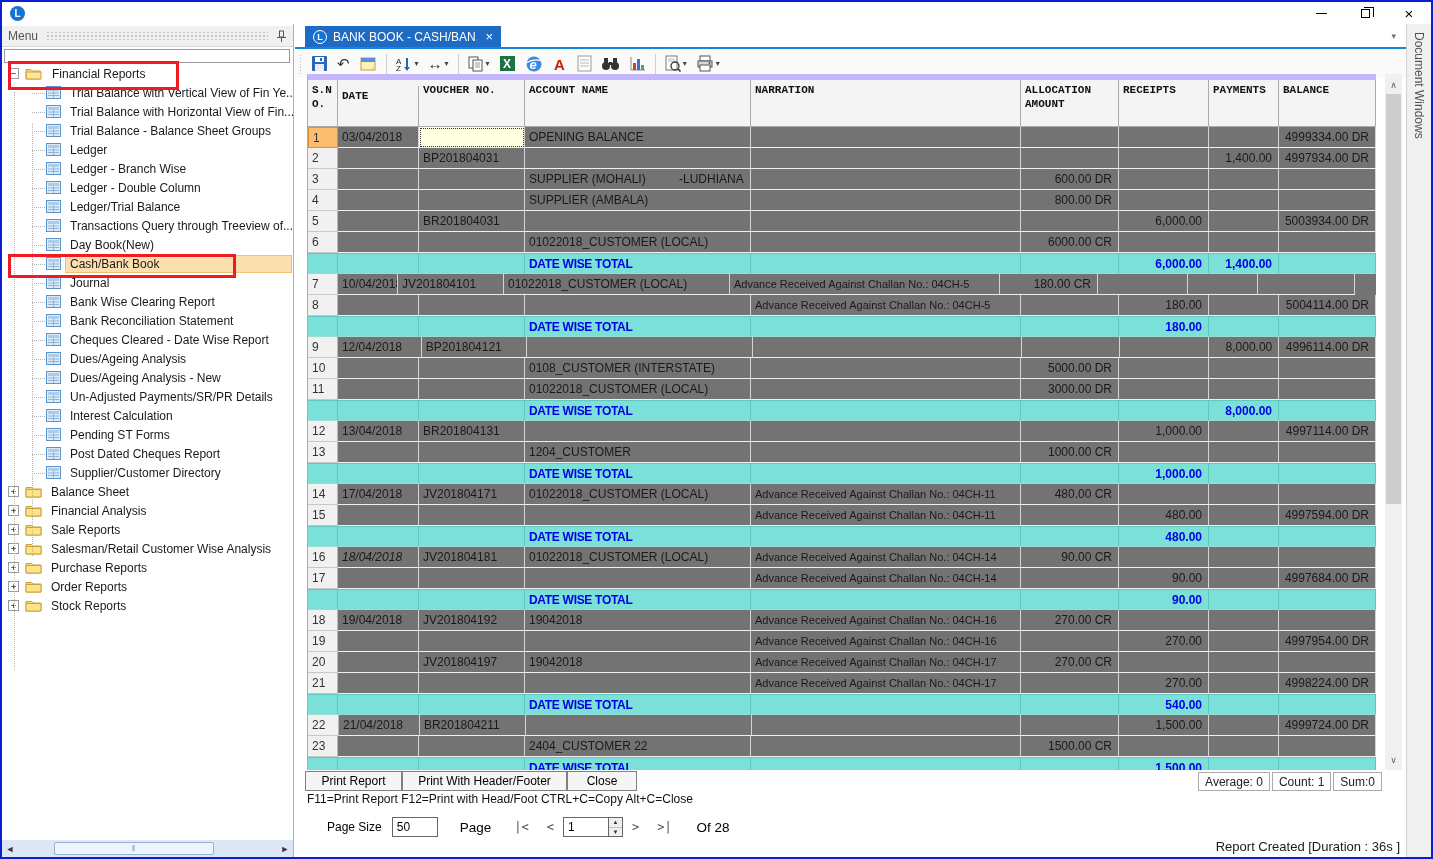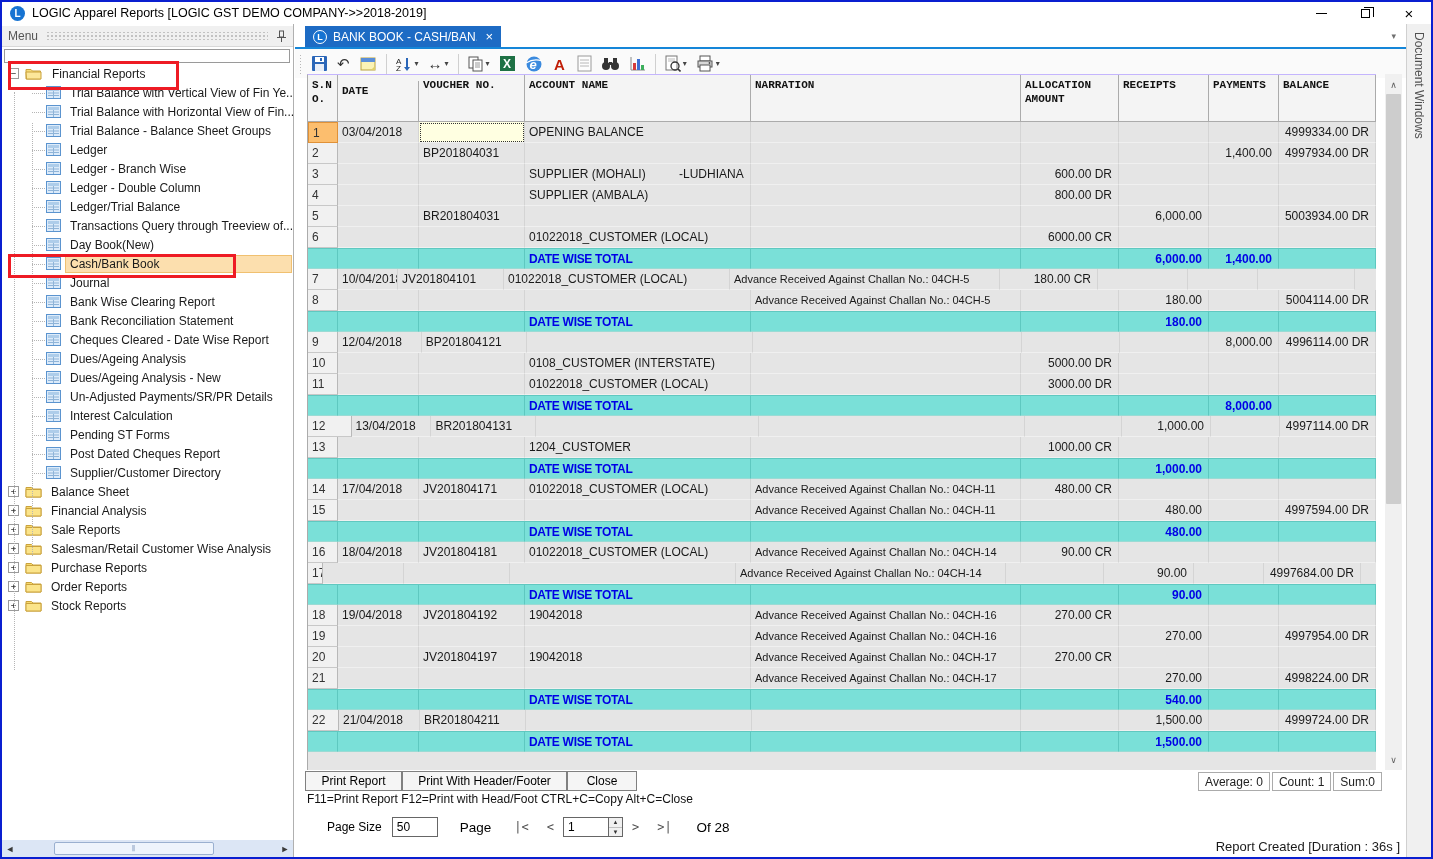--- a/index.html
+++ b/index.html
@@ -56,21 +56,21 @@
   .tab-chevron{position:absolute;right:14px;top:5px;font-size:9px;color:#707070;}
   .blue-line{position:absolute;left:0;top:23px;width:100%;height:2px;background:#1586d8;}
   .toolbar{position:absolute;left:0;top:25px;width:100%;height:29px;background:#fafafa;display:flex;align-items:center;padding-left:4px;}
   .grip{width:3px;height:20px;margin-right:5px;background-image:radial-gradient(#b8b8b8 1px,transparent 1px);background-size:3px 3px;}
   .tbtn{height:24px;display:flex;align-items:center;justify-content:center;padding:0 4px;margin-right:1px;}
   .tbtn .caret{font-size:8px;color:#444;margin-left:2px;}
   .tsep{width:1px;height:20px;background:#d0d0d0;margin:0 4px;}
   .glyph{font-size:15px;color:#333;line-height:1;}
 
   
-  .table-wrap{position:absolute;left:12px;top:50px;width:1069px;height:696px;overflow:hidden;border-left:1px solid #ababab;border-top:1px solid #c4b5fd;background:#e5e5e5;}
+  .table-wrap{position:absolute;left:12px;top:50px;width:1069px;height:696px;overflow:hidden;border-left:1px solid #ababab;border-top:6px solid #c4b5fd;background:#737373;}
   .thead{display:flex;height:47px;background:#f4f4f4;}
   .th{border-right:1px solid #ababab;border-bottom:1px solid #ababab;padding:4px 3px 0 4px;font-family:"Liberation Mono","DejaVu Sans Mono",monospace;font-size:11px;font-weight:600;color:#111;line-height:1.25;overflow:hidden;}
   .th.brk{word-break:break-all;}
   .tr{display:flex;height:21px;}
   .td{border-right:1px solid #d4d4d4;border-bottom:1px solid #f0f0f0;font-size:12px;color:#1a1a1a;padding:0 4px;display:flex;align-items:center;overflow:hidden;white-space:pre;}
   .td.num{justify-content:flex-end;padding-right:6px;}
   .td.sno{background:#f1f1f1;border-right:1px solid #b8b8b8;border-bottom:1px solid #c8c8c8;color:#333;}
   .td.sno.sel{background:#fcbe6e;border:1px solid #e09137;}
   .td.focus{background:#ffffe1;outline:1px dotted #333;outline-offset:-2px;}
   .td.narr{font-size:11px;}
@@ -106,21 +106,20 @@
   .doc-strip{position:absolute;right:0;top:22px;width:25px;height:835px;background:#f0f0f0;border-left:1px solid #d0d0d0;}
   .doc-strip .vtext{writing-mode:vertical-rl;font-size:12px;color:#505050;margin:8px 0 0 5px;white-space:nowrap;}
 </style>
 </head>
 <body>
 
 <div class="window">
 
   <div class="titlebar">
     <div class="logo">L</div>
-    <div class="title-text">LOGIC Apparel Reports  [LOGIC GST DEMO COMPANY-&gt;&gt;2018-2019]</div>
     <div class="win-controls">
       <div class="win-btn">
           <span class="min-glyph"></span>
         </div>
       <div class="win-btn">
           <span class="max-glyph"></span>
         </div>
       <div class="win-btn">
           <span class="close-glyph">×</span>
         </div>
@@ -768,21 +767,21 @@
             <div class="td" style="width: 81px;"></div>
             <div class="td" style="width: 106px;"></div>
             <div class="td total-lbl" style="width: 226px;">DATE WISE TOTAL</div>
             <div class="td narr" style="width: 270px;"></div>
             <div class="td num" style="width: 98px;"></div>
             <div class="td num" style="width: 90px;"></div>
             <div class="td num" style="width: 70px;">8,000.00</div>
             <div class="td num" style="width: 97px;"></div>
           </div>
           <div class="tr">
-            <div class="td sno" style="width: 44px;">12</div>
+            <div class="td sno" style="width: 30px;">12</div>
             <div class="td" style="width: 81px;">13/04/2018</div>
             <div class="td" style="width: 106px;">BR201804131</div>
             <div class="td" style="width: 226px;"></div>
             <div class="td narr" style="width: 270px;"></div>
             <div class="td num" style="width: 98px;"></div>
             <div class="td num" style="width: 90px;">1,000.00</div>
             <div class="td num" style="width: 70px;"></div>
             <div class="td num" style="width: 97px;">4997114.00 DR</div>
           </div>
           <div class="tr">
@@ -835,31 +834,31 @@
             <div class="td" style="width: 106px;"></div>
             <div class="td total-lbl" style="width: 226px;">DATE WISE TOTAL</div>
             <div class="td narr" style="width: 270px;"></div>
             <div class="td num" style="width: 98px;"></div>
             <div class="td num" style="width: 90px;">480.00</div>
             <div class="td num" style="width: 70px;"></div>
             <div class="td num" style="width: 97px;"></div>
           </div>
           <div class="tr">
             <div class="td sno" style="width: 30px;">16</div>
-            <div class="td" style="width: 81px;">18/04/2018</div>
+            <div class="td" style="width: 81px; font-style: italic;">18/04/2018</div>
             <div class="td" style="width: 106px;">JV201804181</div>
             <div class="td" style="width: 226px;">01022018_CUSTOMER (LOCAL)</div>
             <div class="td narr" style="width: 270px;">Advance Received Against Challan No.: 04CH-14</div>
             <div class="td num" style="width: 98px;">90.00 CR</div>
             <div class="td num" style="width: 90px;"></div>
             <div class="td num" style="width: 70px;"></div>
             <div class="td num" style="width: 97px;"></div>
           </div>
           <div class="tr">
-            <div class="td sno" style="width: 15px;">17</div>
+            <div class="td sno" style="width: 30px;">17</div>
             <div class="td" style="width: 81px;"></div>
             <div class="td" style="width: 106px;"></div>
             <div class="td" style="width: 226px;"></div>
             <div class="td narr" style="width: 270px;">Advance Received Against Challan No.: 04CH-14</div>
             <div class="td num" style="width: 98px;"></div>
             <div class="td num" style="width: 90px;">90.00</div>
             <div class="td num" style="width: 70px;"></div>
             <div class="td num" style="width: 97px;">4997684.00 DR</div>
           </div>
           <div class="tr total">
@@ -931,20 +930,31 @@
           <div class="tr">
             <div class="td sno" style="width: 31px;">22</div>
             <div class="td" style="width: 81px;">21/04/2018</div>
             <div class="td" style="width: 106px;">BR201804211</div>
             <div class="td" style="width: 226px;"></div>
             <div class="td narr" style="width: 270px;"></div>
             <div class="td num" style="width: 98px;"></div>
             <div class="td num" style="width: 90px;">1,500.00</div>
             <div class="td num" style="width: 70px;"></div>
             <div class="td num" style="width: 97px;">4999724.00 DR</div>
+          </div>
+          <div class="tr">
+            <div class="td sno" style="width: 30px;">23</div>
+            <div class="td" style="width: 81px;"></div>
+            <div class="td" style="width: 106px;"></div>
+            <div class="td" style="width: 226px;">2404_CUSTOMER 22</div>
+            <div class="td narr" style="width: 270px;"></div>
+            <div class="td num" style="width: 98px;">1500.00 CR</div>
+            <div class="td num" style="width: 90px;"></div>
+            <div class="td num" style="width: 70px;"></div>
+            <div class="td num" style="width: 97px;"></div>
           </div>
           <div class="tr total">
             <div class="td" style="width: 30px;"></div>
             <div class="td" style="width: 81px;"></div>
             <div class="td" style="width: 106px;"></div>
             <div class="td total-lbl" style="width: 226px;">DATE WISE TOTAL</div>
             <div class="td narr" style="width: 270px;"></div>
             <div class="td num" style="width: 98px;"></div>
             <div class="td num" style="width: 90px;">1,500.00</div>
             <div class="td num" style="width: 70px;"></div>

